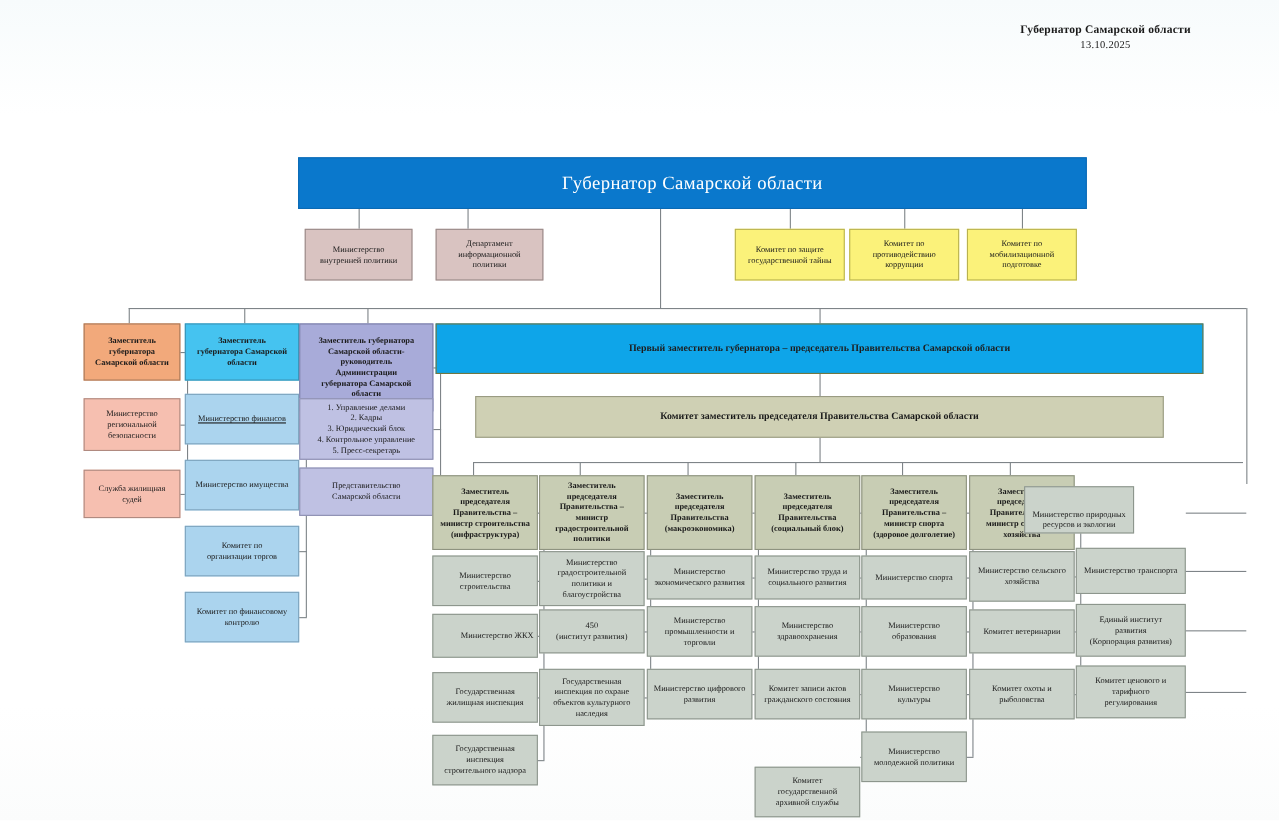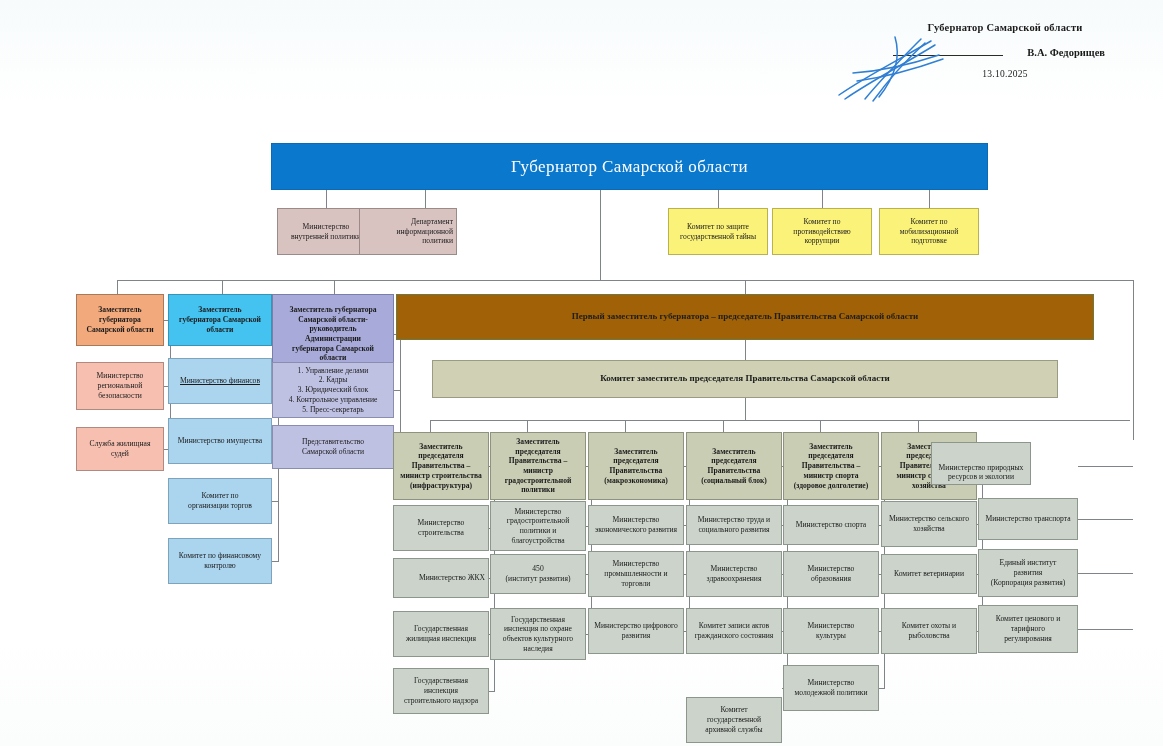--- a/index.html
+++ b/index.html
@@ -43,52 +43,37 @@
               font-family:"Liberation Serif", serif; font-size:17px; font-weight:normal;
               letter-spacing:.4px;}
   .c-mauve{background:#d9c3c1; border-color:#9a8b89;}
   .c-yellow{background:#fbf27a; border-color:#b9b24e;}
   .c-orange{background:#f2a97b; border-color:#a8795a; font-weight:bold;}
   .c-orange-lt{background:#f6bfb0; border-color:#b08a80;}
   .c-cyan{background:#45c3f0; border-color:#3a93b5; font-weight:bold;}
   .c-cyan-lt{background:#abd4ee; border-color:#7da3bd;}
   .c-violet{background:#a8abd9; border-color:#7b7ea8; font-weight:bold;}
   .c-violet-lt{background:#bfc1e3; border-color:#8b8db0;}
-  .c-olive{background:#a16207; border-color:#6f7742; font-weight:bold; font-size:9px; color:#1d1d1d;}
+  .c-olive{background:#0ea5e9; border-color:#6f7742; font-weight:bold; font-size:9px; color:#1d1d1d;}
   .c-olive-lt{background:#cfd0b4; border-color:#9a9b82; font-weight:bold; font-size:9px;}
   .c-sage-hdr{background:#c8cdb4; border-color:#8e9380; font-weight:bold;}
   .c-sage{background:#cbd3cb; border-color:#8d968d;}
 
   
   .ln{position:absolute; background:#7e8488;}
   .h{height:1px;}
   .v{width:1px;}
 </style>
 </head>
 <body>
 
 <div class="sheet"></div>
 
 <div class="sig">
   <div class="sig-title">Губернатор Самарской области</div>
-  <div class="sig-row">
-    <div class="sig-rule"></div>
-    <div class="sig-name">В.А. Федорищев</div>
-    <svg class="scribble" width="170" height="70" viewBox="0 0 170 70">
-      <g fill="none" stroke="#2f7fd4" stroke-width="1.5" stroke-linecap="round">
-        <path d="M4 62 C30 44, 58 30, 96 8"></path>
-        <path d="M10 66 C36 48, 64 34, 100 12"></path>
-        <path d="M30 66 C48 44, 66 26, 86 6"></path>
-        <path d="M38 68 C54 46, 70 28, 90 10"></path>
-        <path d="M18 40 C46 38, 74 32, 104 22"></path>
-        <path d="M22 48 C52 44, 80 36, 108 26"></path>
-        <path d="M60 4 C66 24, 60 44, 44 64"></path>
-      </g>
-    </svg>
-  </div>
   <div class="sig-date">13.10.2025</div>
 </div>
 
 <div class="ln v" style="left:326px; top:190px; height:18px;"></div>
 <div class="ln v" style="left:425px; top:190px; height:18px;"></div>
 
 <div class="ln v" style="left:718px; top:190px; height:18px;"></div>
 <div class="ln v" style="left:822px; top:190px; height:18px;"></div>
 <div class="ln v" style="left:929px; top:190px; height:18px;"></div>
 
@@ -111,21 +96,21 @@
 <div class="ln v" style="left:723px; top:420px; height:12px;"></div>
 <div class="ln v" style="left:820px; top:420px; height:12px;"></div>
 <div class="ln v" style="left:918px; top:420px; height:12px;"></div>
 
 <div class="box c-blue-hdr" style="left:271px; top:143px; width:717px; height:47px;">Губернатор Самарской области</div>
 
 <div id="dyn">
     <div class="box c-mauve" style="left: 277px; top: 208px; width: 98px; height: 47px;">
       <span>Министерство<br>внутренней политики</span>
     </div>
-    <div class="box c-mauve" style="left: 359px; top: 208px; width: 98px; height: 47px; text-align: right;">
+    <div class="box c-mauve" style="left: 396px; top: 208px; width: 98px; height: 47px;">
       <span>Департамент<br>информационной<br>политики</span>
     </div>
     <div class="box c-yellow" style="left: 668px; top: 208px; width: 100px; height: 47px;">
       <span>Комитет по защите<br>государственной тайны</span>
     </div>
     <div class="box c-yellow" style="left: 772px; top: 208px; width: 100px; height: 47px;">
       <span>Комитет по<br>противодействию<br>коррупции</span>
     </div>
     <div class="box c-yellow" style="left: 879px; top: 208px; width: 100px; height: 47px;">
       <span>Комитет по<br>мобилизационной<br>подготовке</span>

